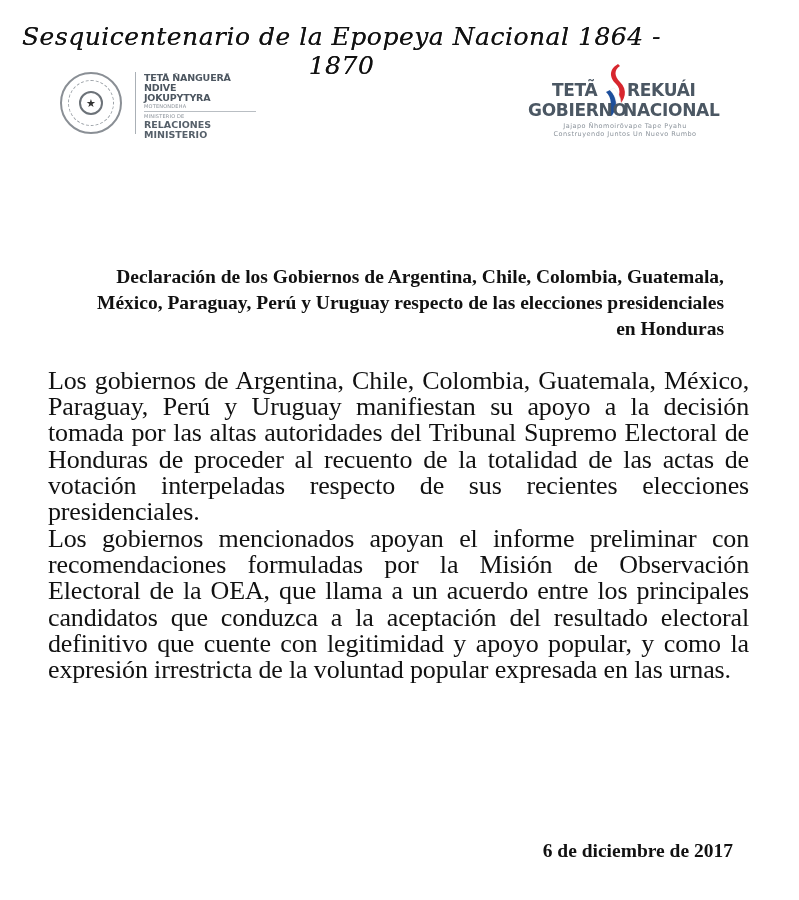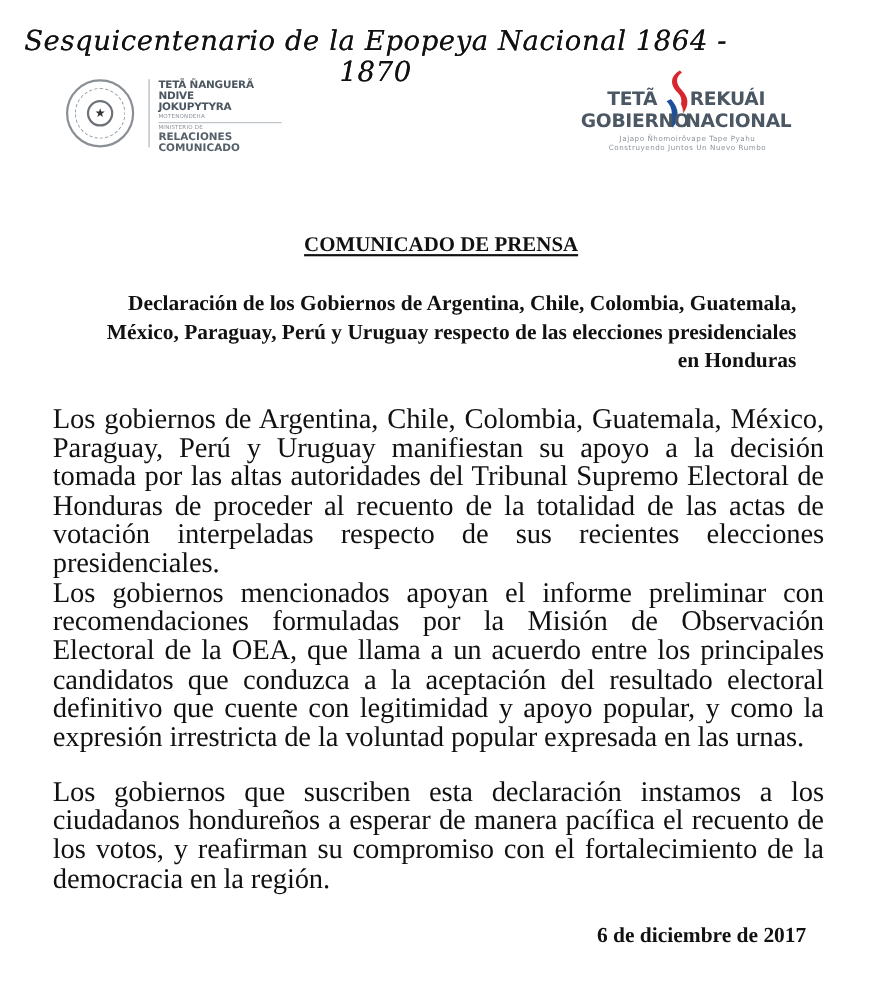--- a/index.html
+++ b/index.html
@@ -88,43 +88,39 @@
       <div class="seal-inner">★</div>
     </div>
     <div class="vdivider"></div>
     <div class="ministry">
       <div class="m-line1">TETÃ ÑANGUERÃ NDIVE</div>
       <div class="m-line1">JOKUPYTYRA</div>
       <div class="m-small">MOTENONDEHA</div>
       <div class="m-rule"></div>
       <div class="m-small">MINISTERIO DE</div>
       <div class="m-big">RELACIONES</div>
-      <div class="m-big">COMUNICADO</div>
+      <div class="m-big">MINISTERIO</div>
     </div>
   </div>
 
   <div class="logo-right">
     <svg class="flag-mark" viewBox="0 0 34 60">
       <path d="M20 2 C10 8, 12 16, 18 22 C24 28, 22 36, 14 42 L18 46 C28 38, 30 28, 22 20 C16 14, 16 8, 22 4 Z" fill="#d7262e"></path>
       <path d="M8 30 C14 36, 14 44, 10 52 L14 54 C20 46, 20 36, 12 28 Z" fill="#1d4f9c"></path>
       <path d="M12 28 C20 36, 20 46, 14 54 L18 56 C26 46, 24 34, 16 26 Z" fill="#ffffff" stroke="#e6e6e6" stroke-width="0.5"></path>
     </svg>
     <div id="lr-teta" class="lr-row">TETÃ</div>
     <div id="lr-rekuai" class="lr-row">REKUÁI</div>
     <div id="lr-gobierno" class="lr-row">GOBIERNO</div>
     <div id="lr-nacional" class="lr-row">NACIONAL</div>
     <div id="lr-sub1" class="lr-sub">Jajapo Ñhomoirõvape Tape Pyahu</div>
     <div id="lr-sub2" class="lr-sub">Construyendo Juntos Un Nuevo Rumbo</div>
   </div>
 
 
-  <div class="doc heading">
-    <span>COMUNICADO DE PRENSA</span>
-  </div>
 
   <div class="doc subheading">Declaración de los Gobiernos de Argentina, Chile, Colombia, Guatemala, México, Paraguay, Perú y Uruguay respecto de las elecciones presidenciales en Honduras</div>
 
   <div id="para-1" class="doc para">Los gobiernos de Argentina, Chile, Colombia, Guatemala, México, Paraguay, Perú y Uruguay manifiestan su apoyo a la decisión tomada por las altas autoridades del Tribunal Supremo Electoral de Honduras de proceder al recuento de la totalidad de las actas de votación interpeladas respecto de sus recientes elecciones presidenciales.</div>
   <div id="para-2" class="doc para">Los gobiernos mencionados apoyan el informe preliminar con recomendaciones formuladas por la Misión de Observación Electoral de la OEA, que llama a un acuerdo entre los principales candidatos que conduzca a la aceptación del resultado electoral definitivo que cuente con legitimidad y apoyo popular, y como la expresión irrestricta de la voluntad popular expresada en las urnas.</div>
-  <div id="para-3" class="doc para">Los gobiernos que suscriben esta declaración instamos a los ciudadanos hondureños a esperar de manera pacífica el recuento de los votos, y reafirman su compromiso con el fortalecimiento de la democracia en la región.</div>
 
   <div class="doc date">6 de diciembre de 2017</div>
 </div>
 
 </body></html>

